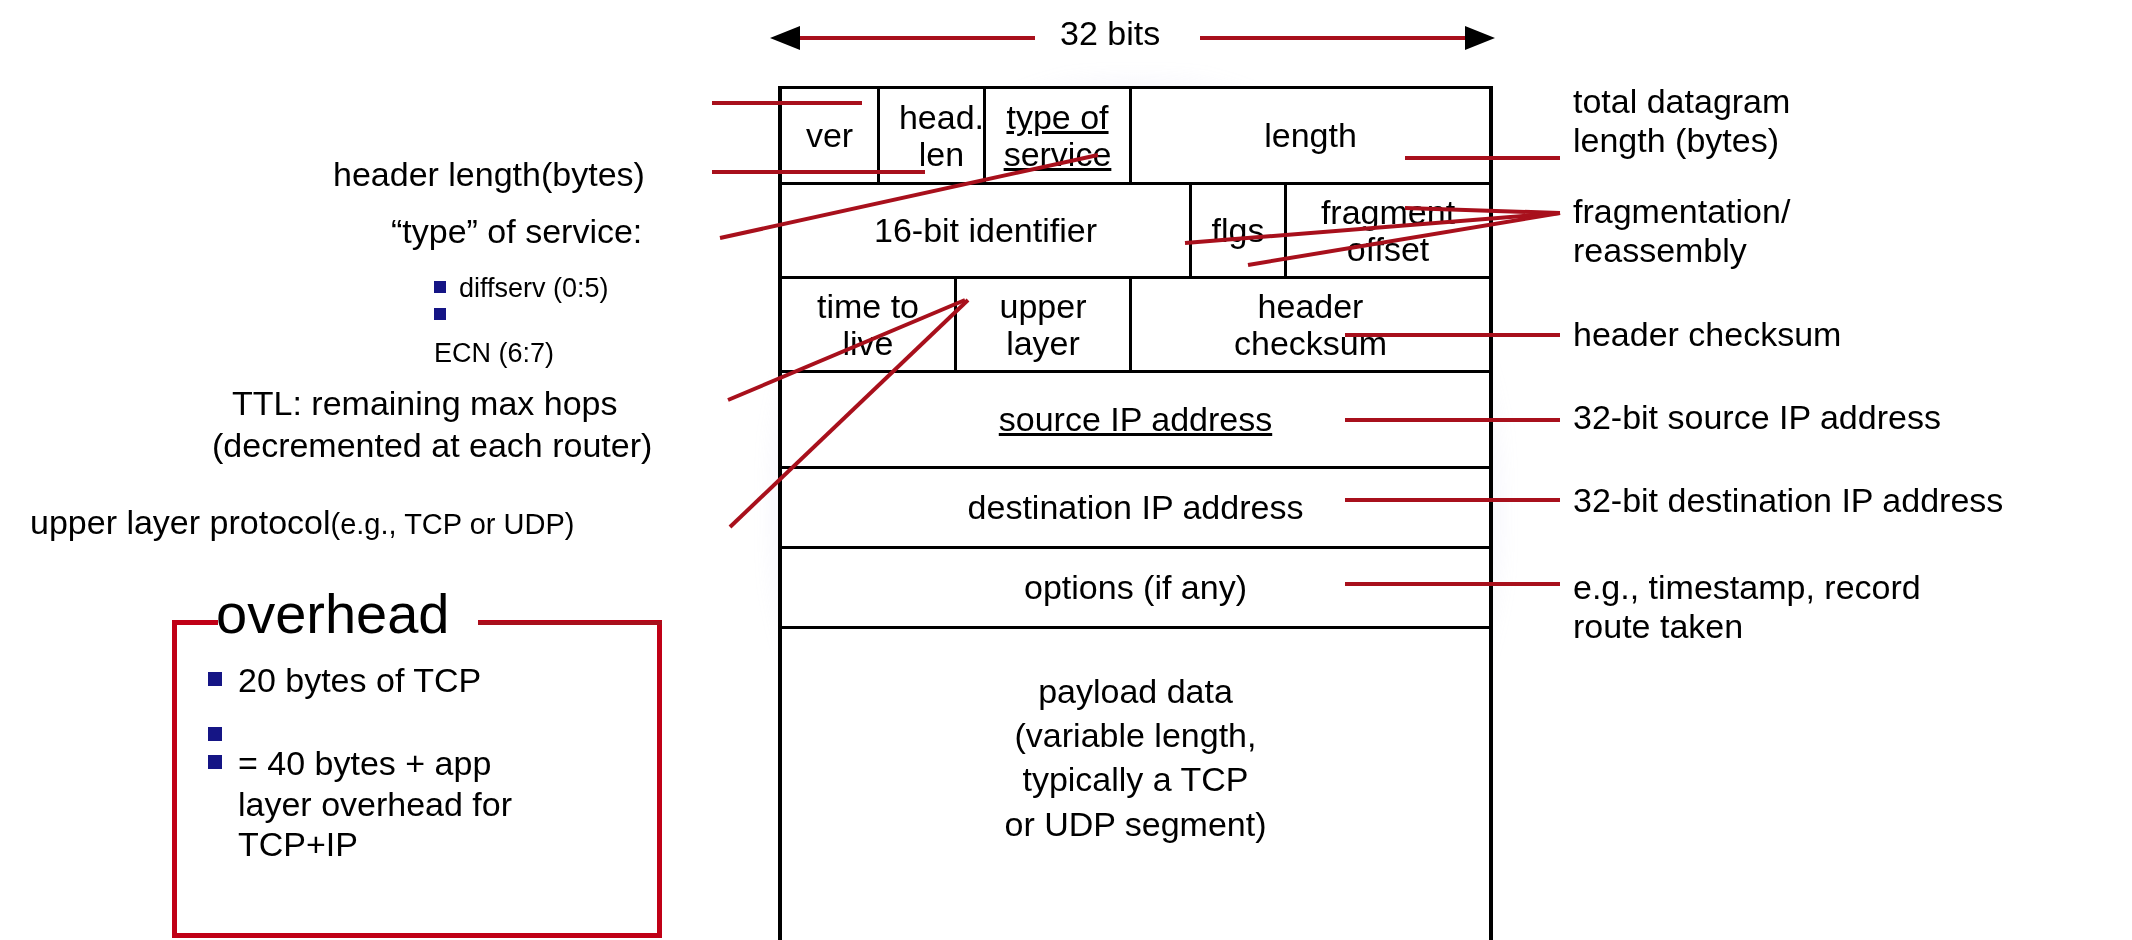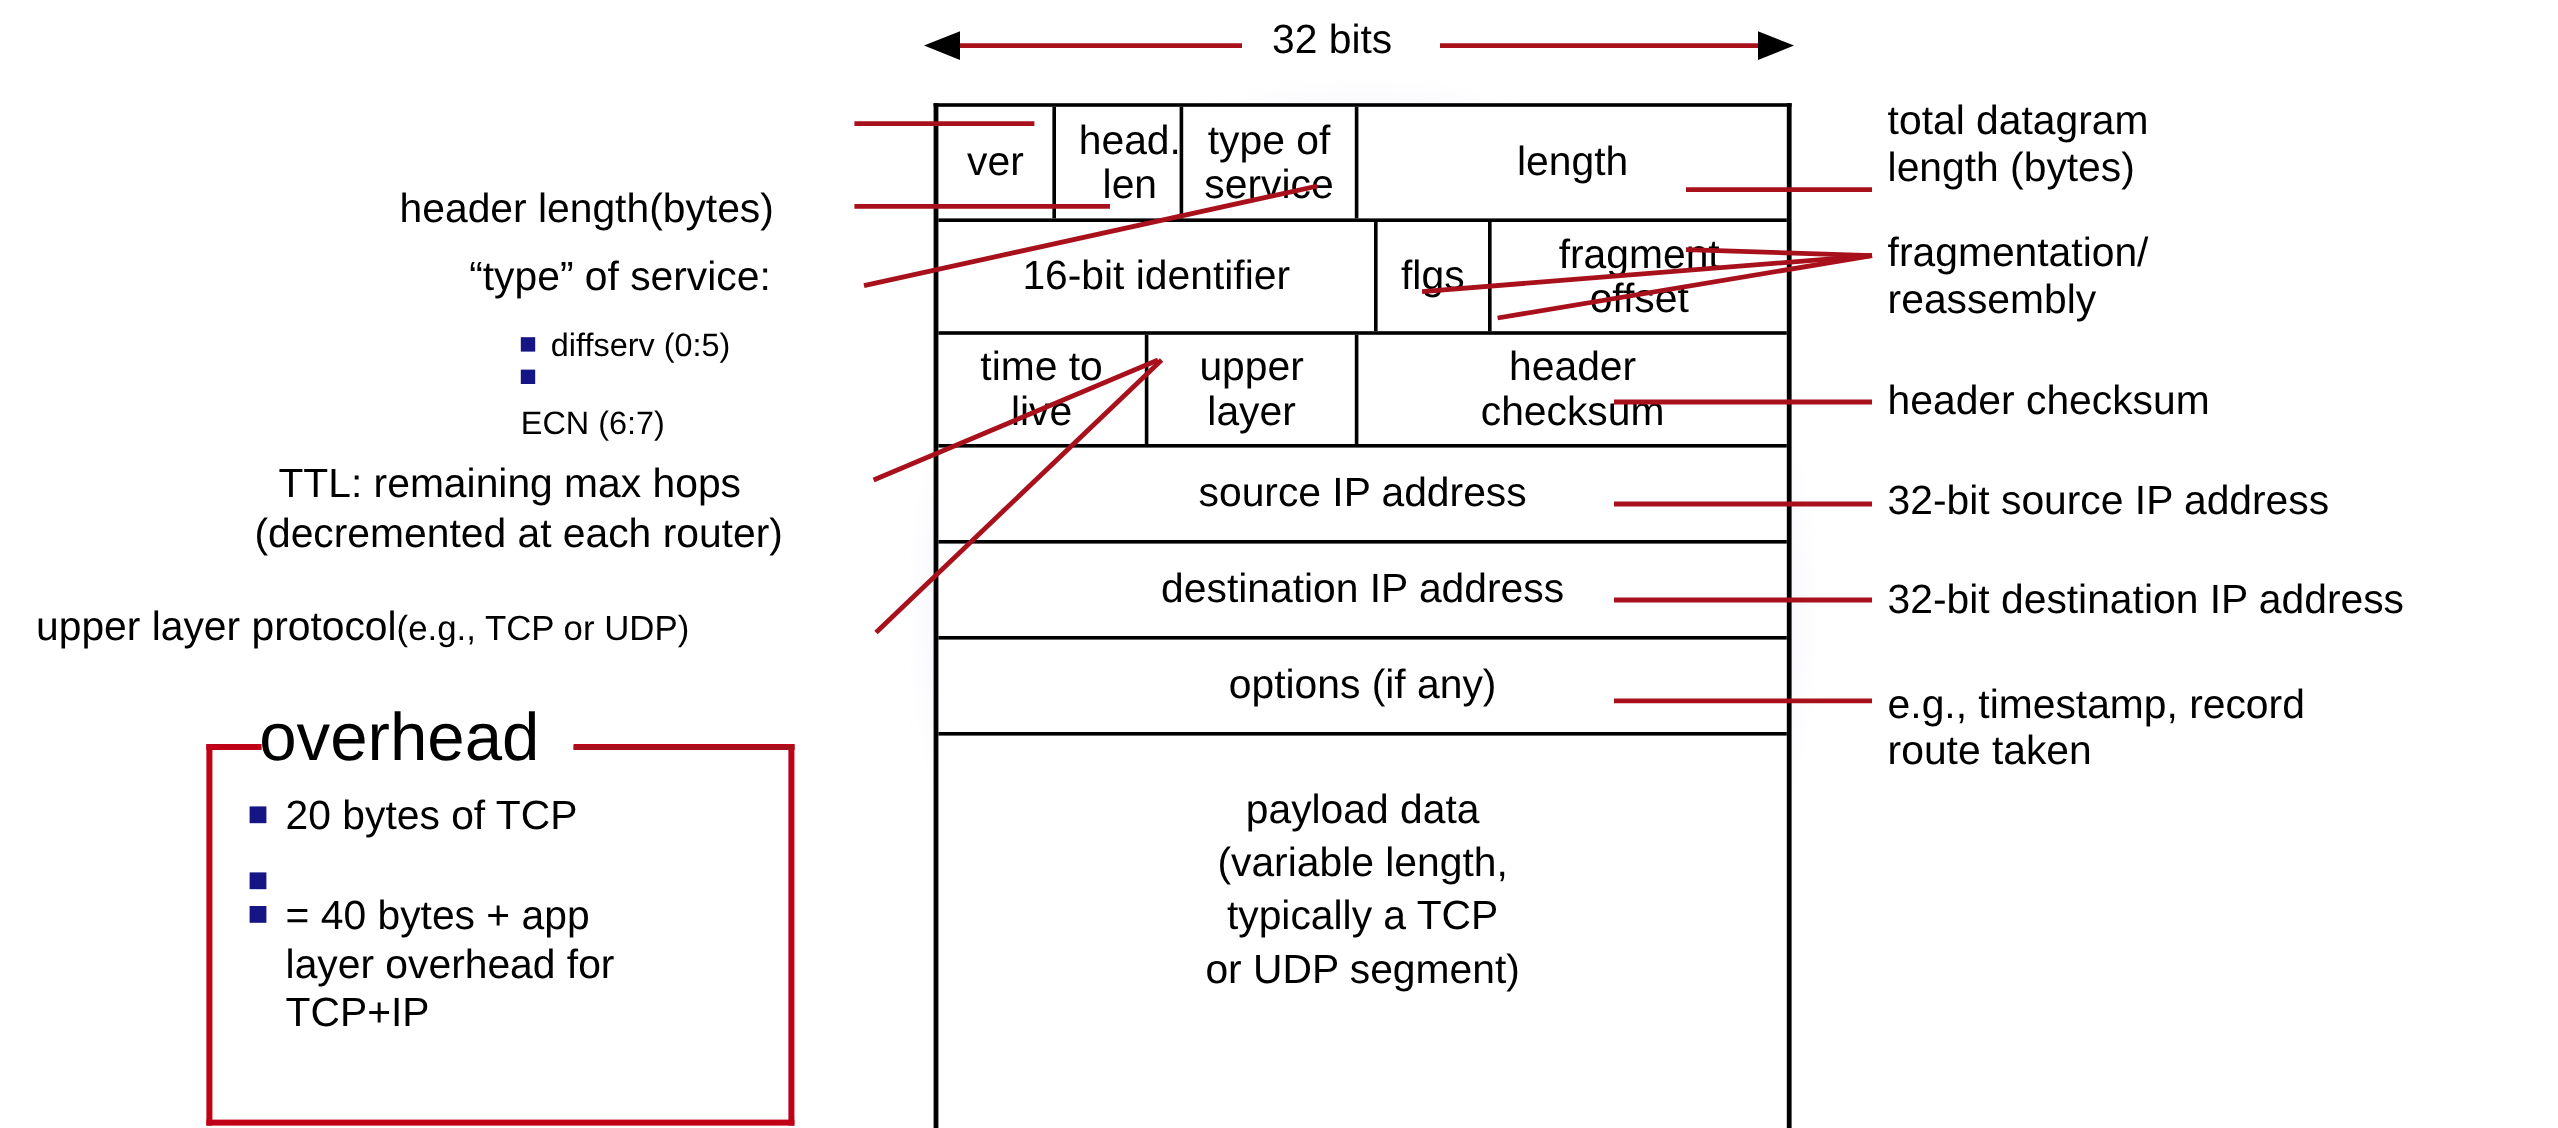--- a/index.html
+++ b/index.html
@@ -153,31 +153,31 @@
   <div id="datagram">
 
     <div class="drow" style="height:96px;">
       <div class="dcell vdiv" style="width:98px;">
         <span class="cell-text">ver</span>
       </div>
       <div class="dcell vdiv" style="width:106px;padding-left:24px;">
         <span class="cell-text" style="white-space:pre-line;">head.
 len</span>
       </div>
-      <div class="dcell vdiv" style="width:146px;">
+      <div class="dcell vdiv" style="width:146px;text-decoration:underline;">
         <span class="cell-text" style="white-space:pre-line;">type of
 service</span>
       </div>
       <div class="dcell" style="flex:1;">
         <span class="cell-text">length</span>
       </div>
     </div>
 
     <div class="drow" style="height:94px;">
-      <div class="dcell vdiv" style="width:366px;">
+      <div class="dcell vdiv" style="width:410px;">
         <span class="cell-text">16-bit identifier</span>
       </div>
       <div class="dcell vdiv" style="width:95px;">
         <span class="cell-text">flgs</span>
       </div>
       <div class="dcell" style="flex:1;">
         <span class="cell-text" style="white-space:pre-line;">fragment
 offset</span>
       </div>
     </div>
@@ -190,21 +190,21 @@
       <div class="dcell vdiv" style="width:175px;">
         <span class="cell-text" style="white-space:pre-line;">upper
 layer</span>
       </div>
       <div class="dcell" style="flex:1;">
         <span class="cell-text" style="white-space:pre-line;">header
 checksum</span>
       </div>
     </div>
 
-    <div class="drow" style="height:80px;">
+    <div class="drow" style="height:96px;text-decoration:underline;">
       <div class="dcell" style="flex:1;">
         <span class="cell-text">source IP address</span>
       </div>
     </div>
 
     <div class="drow" style="height:80px;">
       <div class="dcell" style="flex:1;">
         <span class="cell-text">destination IP address</span>
       </div>
     </div>

